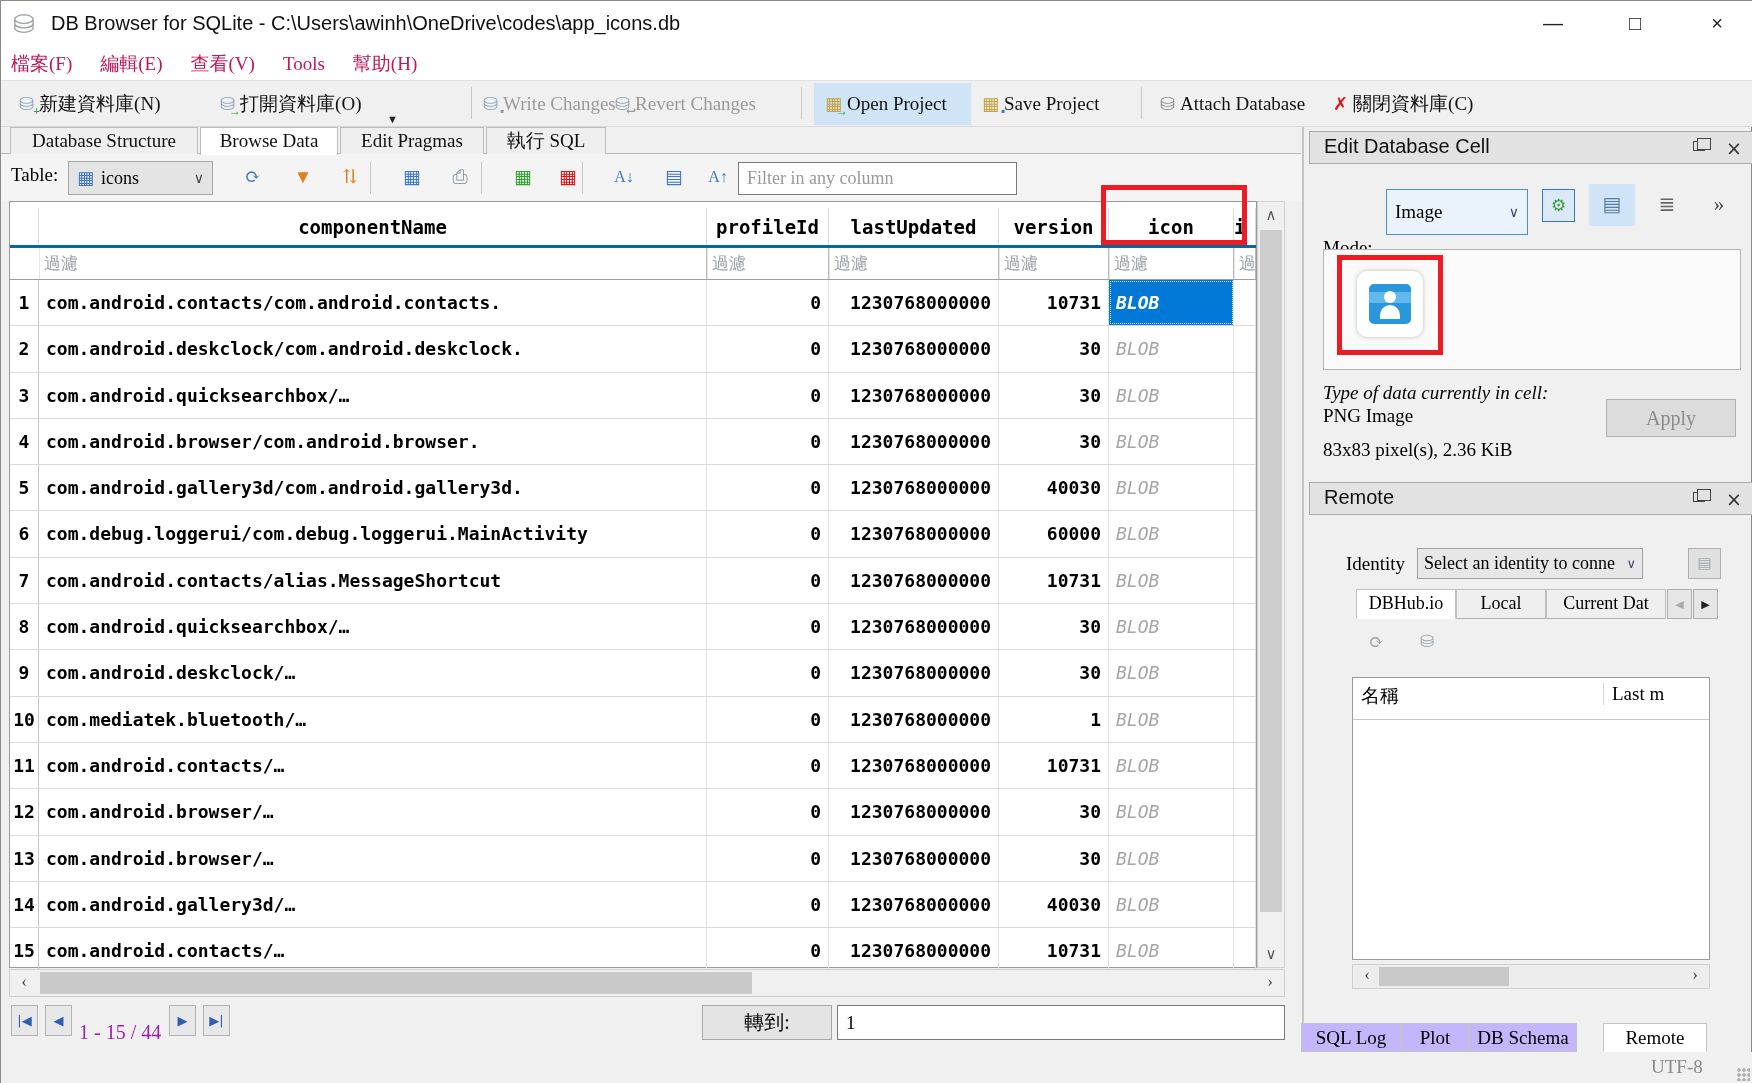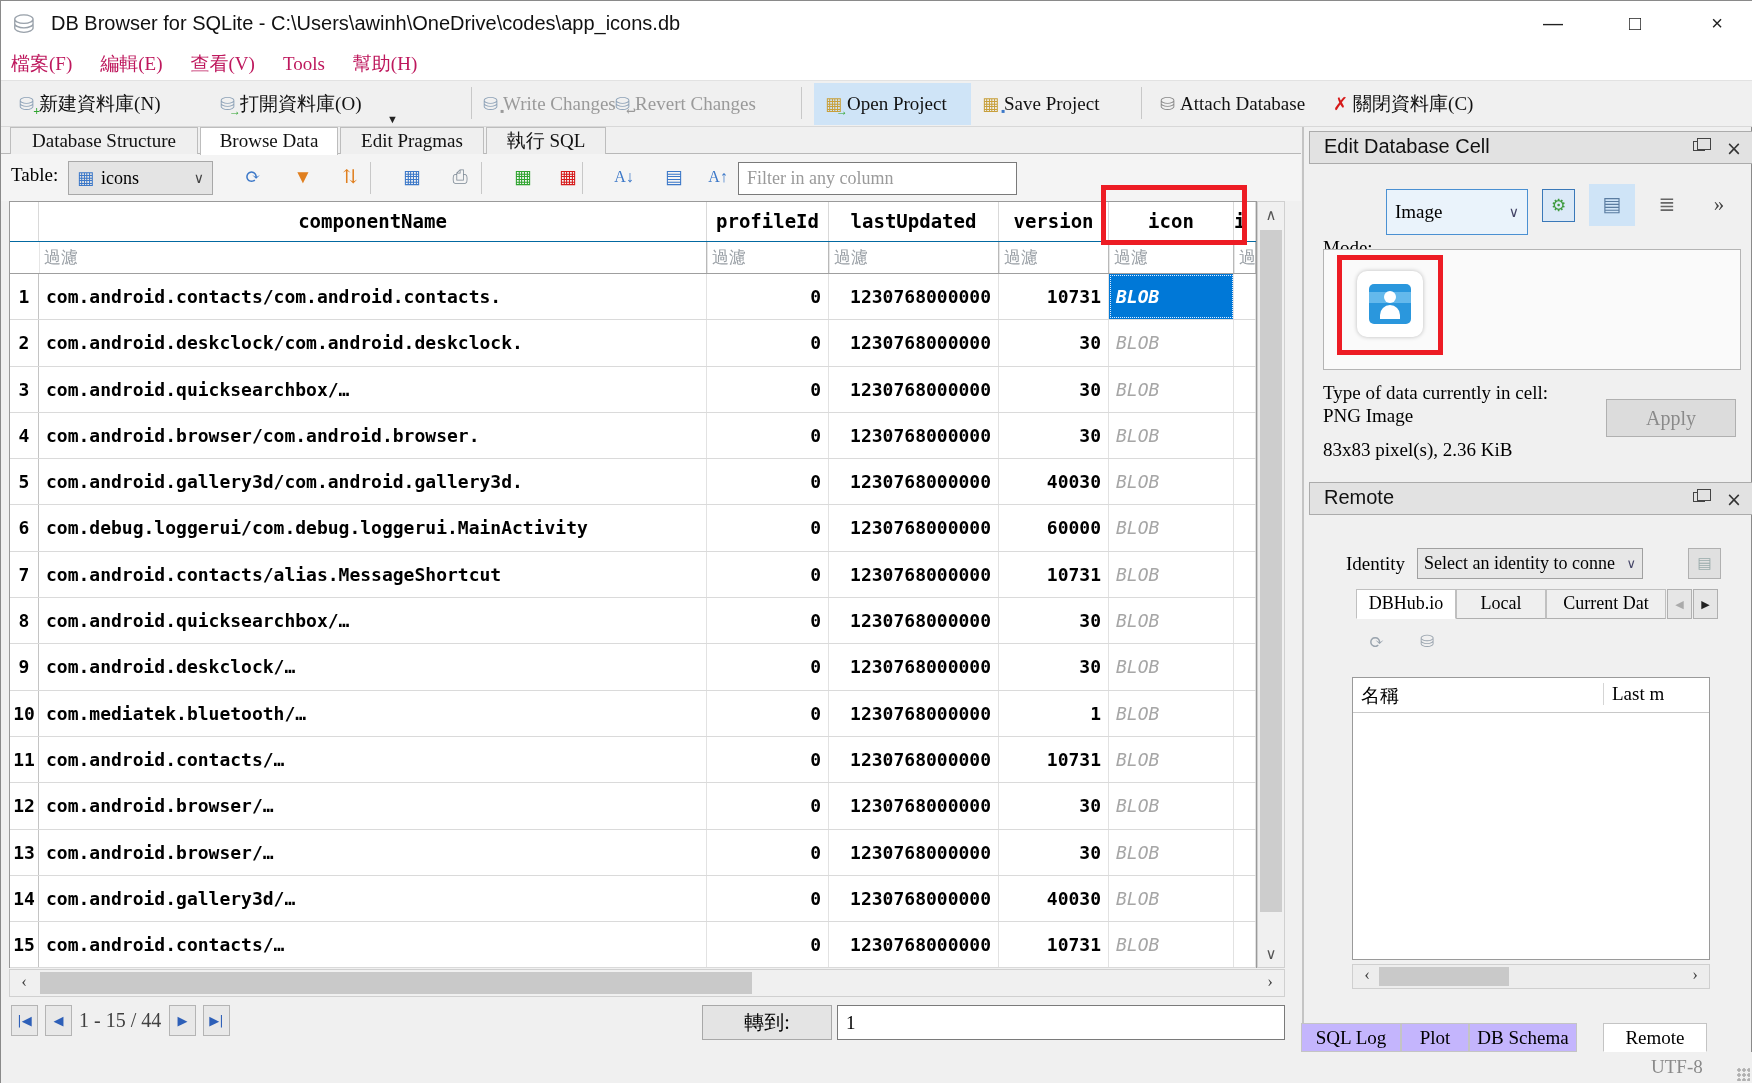--- a/index.html
+++ b/index.html
@@ -41,21 +41,21 @@
   #table-select { left:67px; top:7px; width:145px; height:34px; background:#e4e4e4; border:1px solid #a8a8a8; display:flex; align-items:center; padding:0 8px; gap:7px; font-size:18px; }
   #table-select .chev { margin-left:auto; color:#444; font-size:14px; }
   .cico { position:absolute; top:10px; width:28px; height:28px; text-align:center; line-height:26px; font-size:19px; }
   .ic-blue { color:#3c78c8; } .ic-orange { color:#e07f1f; } .ic-gray { color:#7c8894; } .ic-green { color:#2fa42f; } .ic-red { color:#d61a1a; }
   #filter-any { left:737px; top:8px; width:279px; height:33px; border:1px solid #7a7a7a; background:#fff; font-size:18px; padding:0 8px; color:#333; font-family:"Liberation Serif",serif; }
   #filter-any::placeholder { color:#9a9a9a; }
 
   
   #grid { left:8px; top:200px; width:1248px; height:767px; background:#fff; border:1px solid #9a9a9a; }
   .grid-line { display:grid; grid-template-columns:29px 668px 122px 170px 110px 125px 22px; }
-  .gh { height:40px; border-bottom:1px solid #0369a1; }
+  .gh { height:40px; border-bottom:3px solid #0369a1;margin-top:6px; }
   .gh .cell { font-family:"DejaVu Sans Mono",monospace; font-weight:bold; font-size:19px; text-align:center; line-height:38px; border-right:1px solid #d9d9d9; overflow:hidden; white-space:nowrap; }
   .gf { height:32px; border-bottom:1px solid #9f9f9f; }
   .gf .cell { border-right:1px solid #b9b9b9; border-left:1px solid #e6e6e6; color:#9aa0a6; font-size:17px; padding:4px 4px; overflow:hidden; white-space:nowrap; }
   .grow { height:46.3px; border-bottom:1px solid #dadada; }
   .grow .cell { font-family:"DejaVu Sans Mono",monospace; font-weight:bold; font-size:18px; line-height:45px; padding:0 7px; border-right:1px solid #e2e2e2; overflow:hidden; white-space:nowrap; }
   .grow .num { text-align:center; padding:0 2px; border-right:1px solid #c4c4c4; }
   .grow .numr { text-align:right; }
   .grow .blob { color:#a6a6a6; font-style:italic; font-weight:normal; }
   .grow .blob.sel { background:#0078d7; color:#ffffff; font-weight:bold; outline:1px dotted #e0ecff; outline-offset:-2px; }
 
@@ -65,21 +65,21 @@
   #vthumb { position:absolute; left:2px; top:28px; width:22px; height:682px; background:#cdcdcd; }
 
   
   #hscroll { left:8px; top:968px; width:1276px; height:28px; background:#f0f0f0; border:1px solid #d0d0d0; }
   #hthumb { position:absolute; left:30px; top:2px; width:712px; height:22px; background:#c9c9c9; }
   .harrow { position:absolute; top:0; width:28px; height:26px; text-align:center; line-height:24px; color:#444; font-size:17px; }
 
   
   #navrow { left:0; top:1002px; width:1300px; height:40px; background:#f0f0f0; }
   .navbtn { position:absolute; top:2px; width:27px; height:31px; background:#e8e8e8; border:1px solid #b4b4b4; color:#2d5fb8; font-size:13px; text-align:center; line-height:29px; font-family:"DejaVu Sans",sans-serif; }
-  #nav-pos { left:78px; top:6px; font-size:20px; color:#404040; }
+  #nav-pos { left:78px; top:18px; font-size:20px; color:#a21caf; }
   #goto-btn { left:701px; top:2px; width:130px; height:35px; background:#e4e4e4; border:1px solid #a8a8a8; text-align:center; line-height:33px; font-size:20px; }
   #goto-input { left:836px; top:2px; width:448px; height:35px; border:1px solid #7a7a7a; background:#fff; font-size:19px; padding:0 8px; font-family:"Liberation Serif",serif; }
 
   
   .redbox { position:absolute; border:5px solid #ed1c24; background:transparent; z-index:30; }
 
   
   #dock-divider { left:1301px; top:126px; width:2px; height:924px; background:#c4c4c4; }
   .panel-title { position:absolute; left:1308px; width:444px; height:33px; background:#e2e2e2; border:1px solid #ababab; font-size:20px; padding:3px 0 0 14px; color:#111; }
   .ptool { position:absolute; top:6px; width:22px; height:22px; }
@@ -94,37 +94,37 @@
   #btn-import { left:1541px; top:188px; width:33px; height:33px; background:#dbe9f7; border:1px solid #3a78b8; text-align:center; line-height:31px; font-size:17px; color:#3f9b3f; }
   #btn-doc { left:1588px; top:183px; width:46px; height:42px; background:#cfe4f7; text-align:center; line-height:40px; font-size:20px; color:#5a7ca0; }
   #btn-list { left:1652px; top:190px; width:28px; height:28px; text-align:center; line-height:26px; font-size:20px; color:#666; }
   #btn-more { left:1703px; top:190px; width:30px; height:28px; text-align:center; line-height:26px; font-size:21px; color:#444; }
   #preview-box { left:1322px; top:248px; width:418px; height:121px; background:#fafafa; border:1px solid #b4b4b4; }
   #contact-card { position:absolute; left:1356px; top:270px; width:66px; height:66px; background:#ffffff; border-radius:10px; box-shadow:0 0 4px rgba(0,0,0,.25); display:flex; align-items:center; justify-content:center; }
   #cc-body { width:42px; height:40px; background:#2a97dd; border-radius:5px; position:relative; overflow:hidden; }
   #cc-band { position:absolute; left:0; top:8px; width:42px; height:11px; background:#64b9ec; }
   #cc-head { position:absolute; left:15px; top:7px; width:12px; height:12px; border-radius:50%; background:#fff; }
   #cc-torso { position:absolute; left:11px; top:21px; width:20px; height:14px; border-radius:10px 10px 0 0; background:#fff; }
-  #type-label { left:1322px; top:381px; font-size:19px; }
+  #type-label { left:1322px; top:381px; font-size:19px;font-style:italic; }
   #type-value { left:1322px; top:404px; font-size:19px; }
   #apply-btn { left:1605px; top:398px; width:130px; height:38px; background:#dcdcdc; border:1px solid #b0b0b0; color:#8a8a8a; text-align:center; line-height:36px; font-size:20px; }
   #size-info { left:1322px; top:438px; font-size:19px; }
 
   
   #identity-label { left:1345px; top:552px; font-size:19px; }
   #identity-select { left:1416px; top:547px; width:226px; height:31px; background:#e7e7e7; border:1px solid #a0a0a0; display:flex; align-items:center; padding:0 6px; font-size:18px; white-space:nowrap; overflow:hidden; }
   #identity-select .chev { margin-left:auto; color:#446; font-size:13px; }
   #cert-btn { left:1687px; top:547px; width:33px; height:31px; background:#e0e0e0; border:1px solid #b0b0b0; text-align:center; line-height:29px; color:#9aa; font-size:15px; }
   .rtab { position:absolute; top:588px; height:30px; background:#efefef; border:1px solid #c0c0c0; border-bottom:1px solid #b0b0b0; text-align:center; font-size:18px; line-height:27px; overflow:hidden; white-space:nowrap; }
   .rtab.active { background:#ffffff; border-bottom:1px solid #fff; }
   .spin { position:absolute; top:588px; width:25px; height:30px; background:#e6e6e6; border:1px solid #b0b0b0; text-align:center; line-height:28px; font-size:11px; }
   #remote-refresh { left:1368px; top:630px; font-size:18px; color:#9aa4ae; }
   #remote-push { left:1419px; top:630px; font-size:17px; color:#9aa4ae; }
   #remote-table { left:1351px; top:676px; width:358px; height:283px; background:#fff; border:1px solid #9a9a9a; }
-  #remote-thead { height:35px; border-bottom:1px solid #c8c8c8; position:relative; font-size:19px; }
+  #remote-thead { height:42px; border-bottom:1px solid #c8c8c8; position:relative; font-size:19px; }
   #rt-name { position:absolute; left:8px; top:5px; }
   #rt-mod { position:absolute; left:250px; top:5px; border-left:1px solid #d5d5d5; padding-left:8px; width:108px; overflow:hidden; white-space:nowrap; }
   #remote-hscroll { left:1351px; top:963px; width:358px; height:25px; background:#ededed; border:1px solid #cfcfcf; }
   #remote-hthumb { position:absolute; left:26px; top:2px; width:130px; height:19px; background:#c9c9c9; }
 
   
   .btab { position:absolute; top:1022px; height:29px; background:#c4b5fd; border:1px solid #c4c4c4; text-align:center; font-size:19px; line-height:27px; }
   .btab.active { background:#ffffff; border-bottom:1px solid #fff; }
 
   

